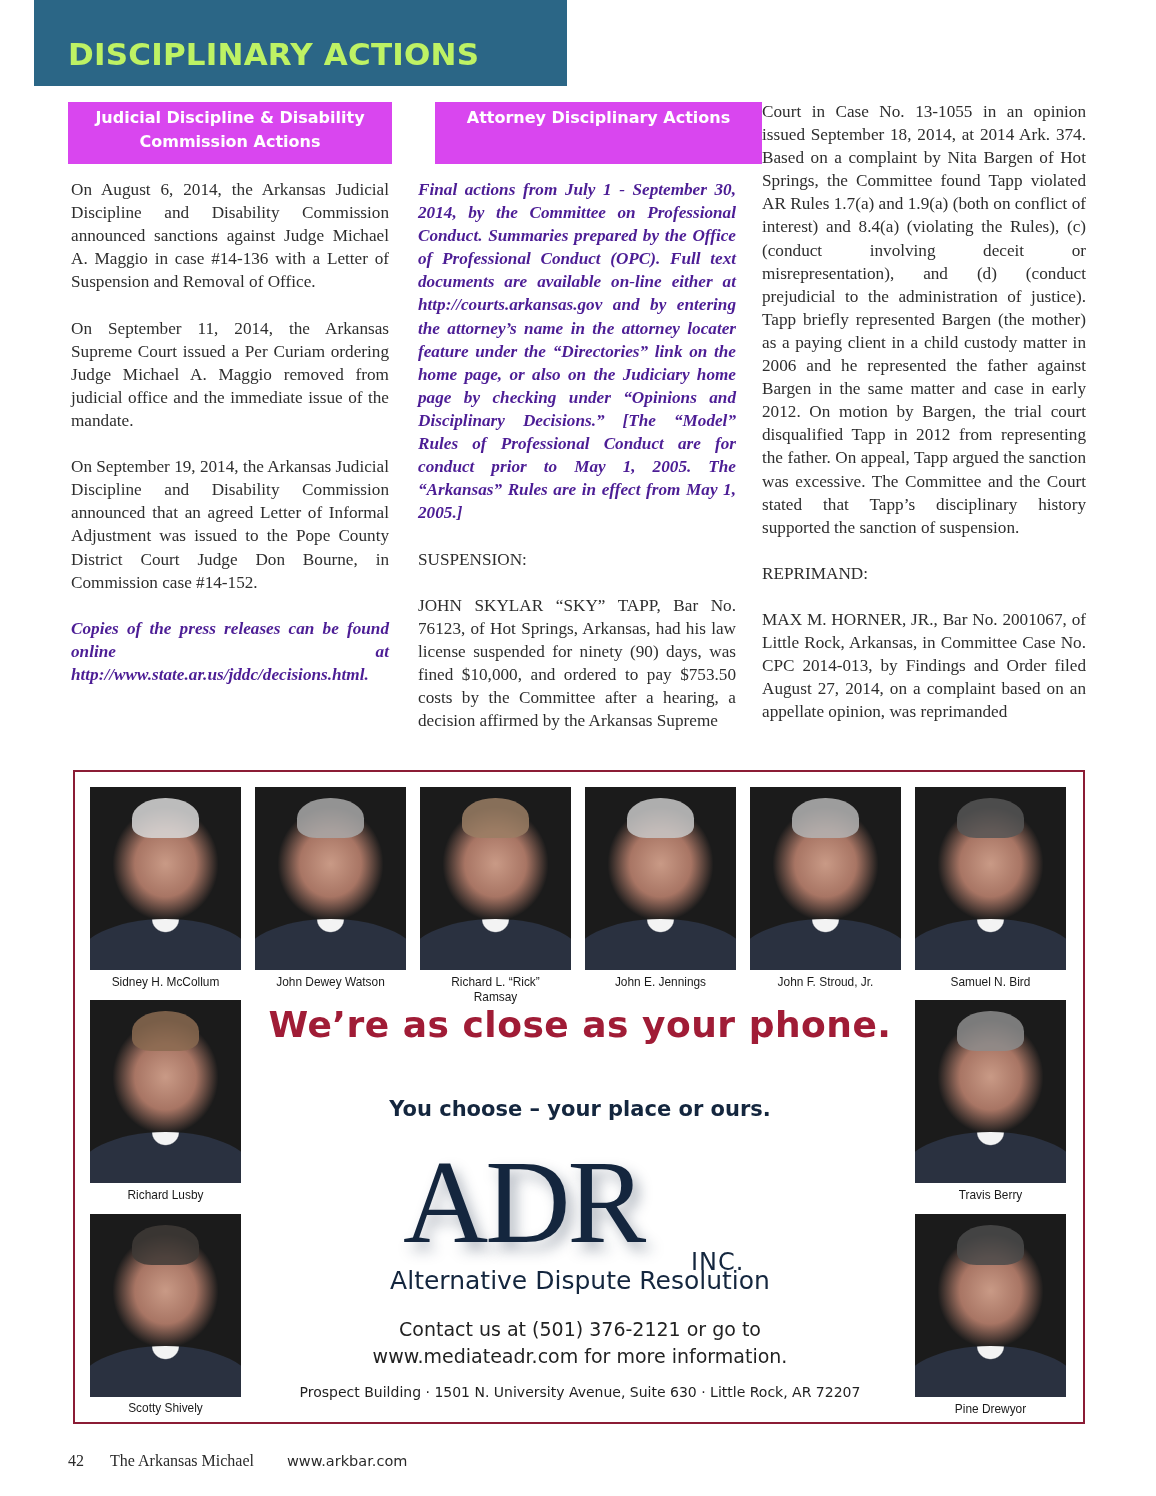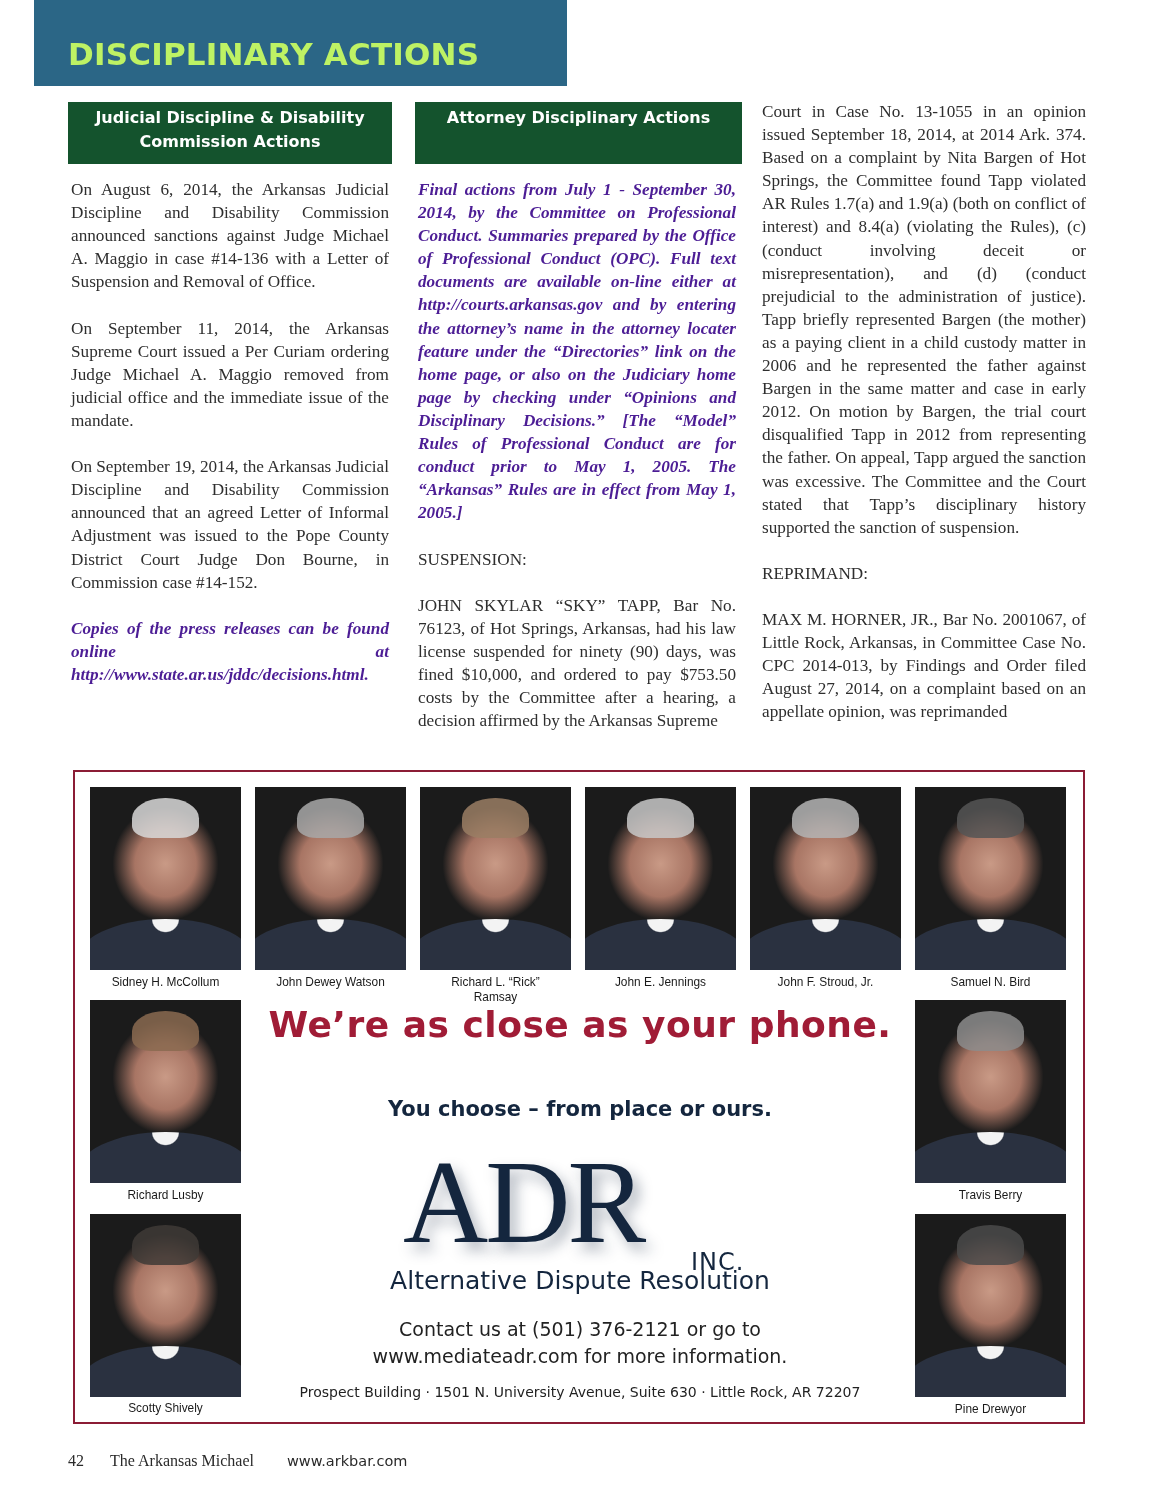--- a/index.html
+++ b/index.html
@@ -15,25 +15,25 @@
     font-family: "DejaVu Sans", sans-serif; font-weight: bold; font-size: 31px;
     color: #bef264; letter-spacing: 0.2px;
   }
 
   .col { position: absolute; top: 102px; width: 324px; }
   .col1 { left: 68px; }
   .col2 { left: 415px; }
   .col3 { left: 762px; top: 100px; }
 
   .col-head {
-    background: #14532d; color: #ffffff; height: 62px;
+    background: #d946ef; color: #ffffff; height: 62px;
     font-family: "DejaVu Sans", sans-serif; font-weight: bold; font-size: 16px;
     text-align: center; line-height: 24px; padding-top: 4px;
   }
-  .col2 .col-head { width: 327px; }
+  .col2 .col-head { width: 327px; margin-left: 20px; }
 
   .body-text {
     font-family: "Liberation Serif", serif; font-size: 17.2px; line-height: 23.1px;
     text-align: justify; color: #2e2e2e; padding: 0 3px;
   }
   .col1 .body-text, .col2 .body-text { margin-top: 14px; }
   .col3 .body-text { padding: 0; }
   .body-text p { margin-bottom: 23.1px; }
   .body-text p.ital { font-style: italic; font-weight: bold; color: #4c1d95; }
 
@@ -188,21 +188,21 @@
       <div class="hair" style="background:#3e3a36"></div>
     </div>
   <div class="caption" style="left:15px;top:628px;">Scotty Shively</div>
 
   <div class="photo" style="left:840px;top:442px;">
       <div class="hair" style="background:#4a4a4a"></div>
     </div>
   <div class="caption" style="left:840px;top:629px;">Pine Drewyor</div>
 
   <div class="tagline">We’re as close as your phone.</div>
-  <div class="sub sub2">You choose – from place or ours.</div>
+  <div class="sub sub2">You choose – your place or ours.</div>
 
   <div class="logo">ADR</div>
   <div class="inc">INC.</div>
   <div class="adr-full">Alternative Dispute Resolution</div>
 
   <div class="contact contact1">Contact us at (501) 376-2121 or go to</div>
   <div class="contact contact2">www.mediateadr.com for more information.</div>
   <div class="address">Prospect Building · 1501 N. University Avenue, Suite 630 · Little Rock, AR 72207</div>
 </div>
 

